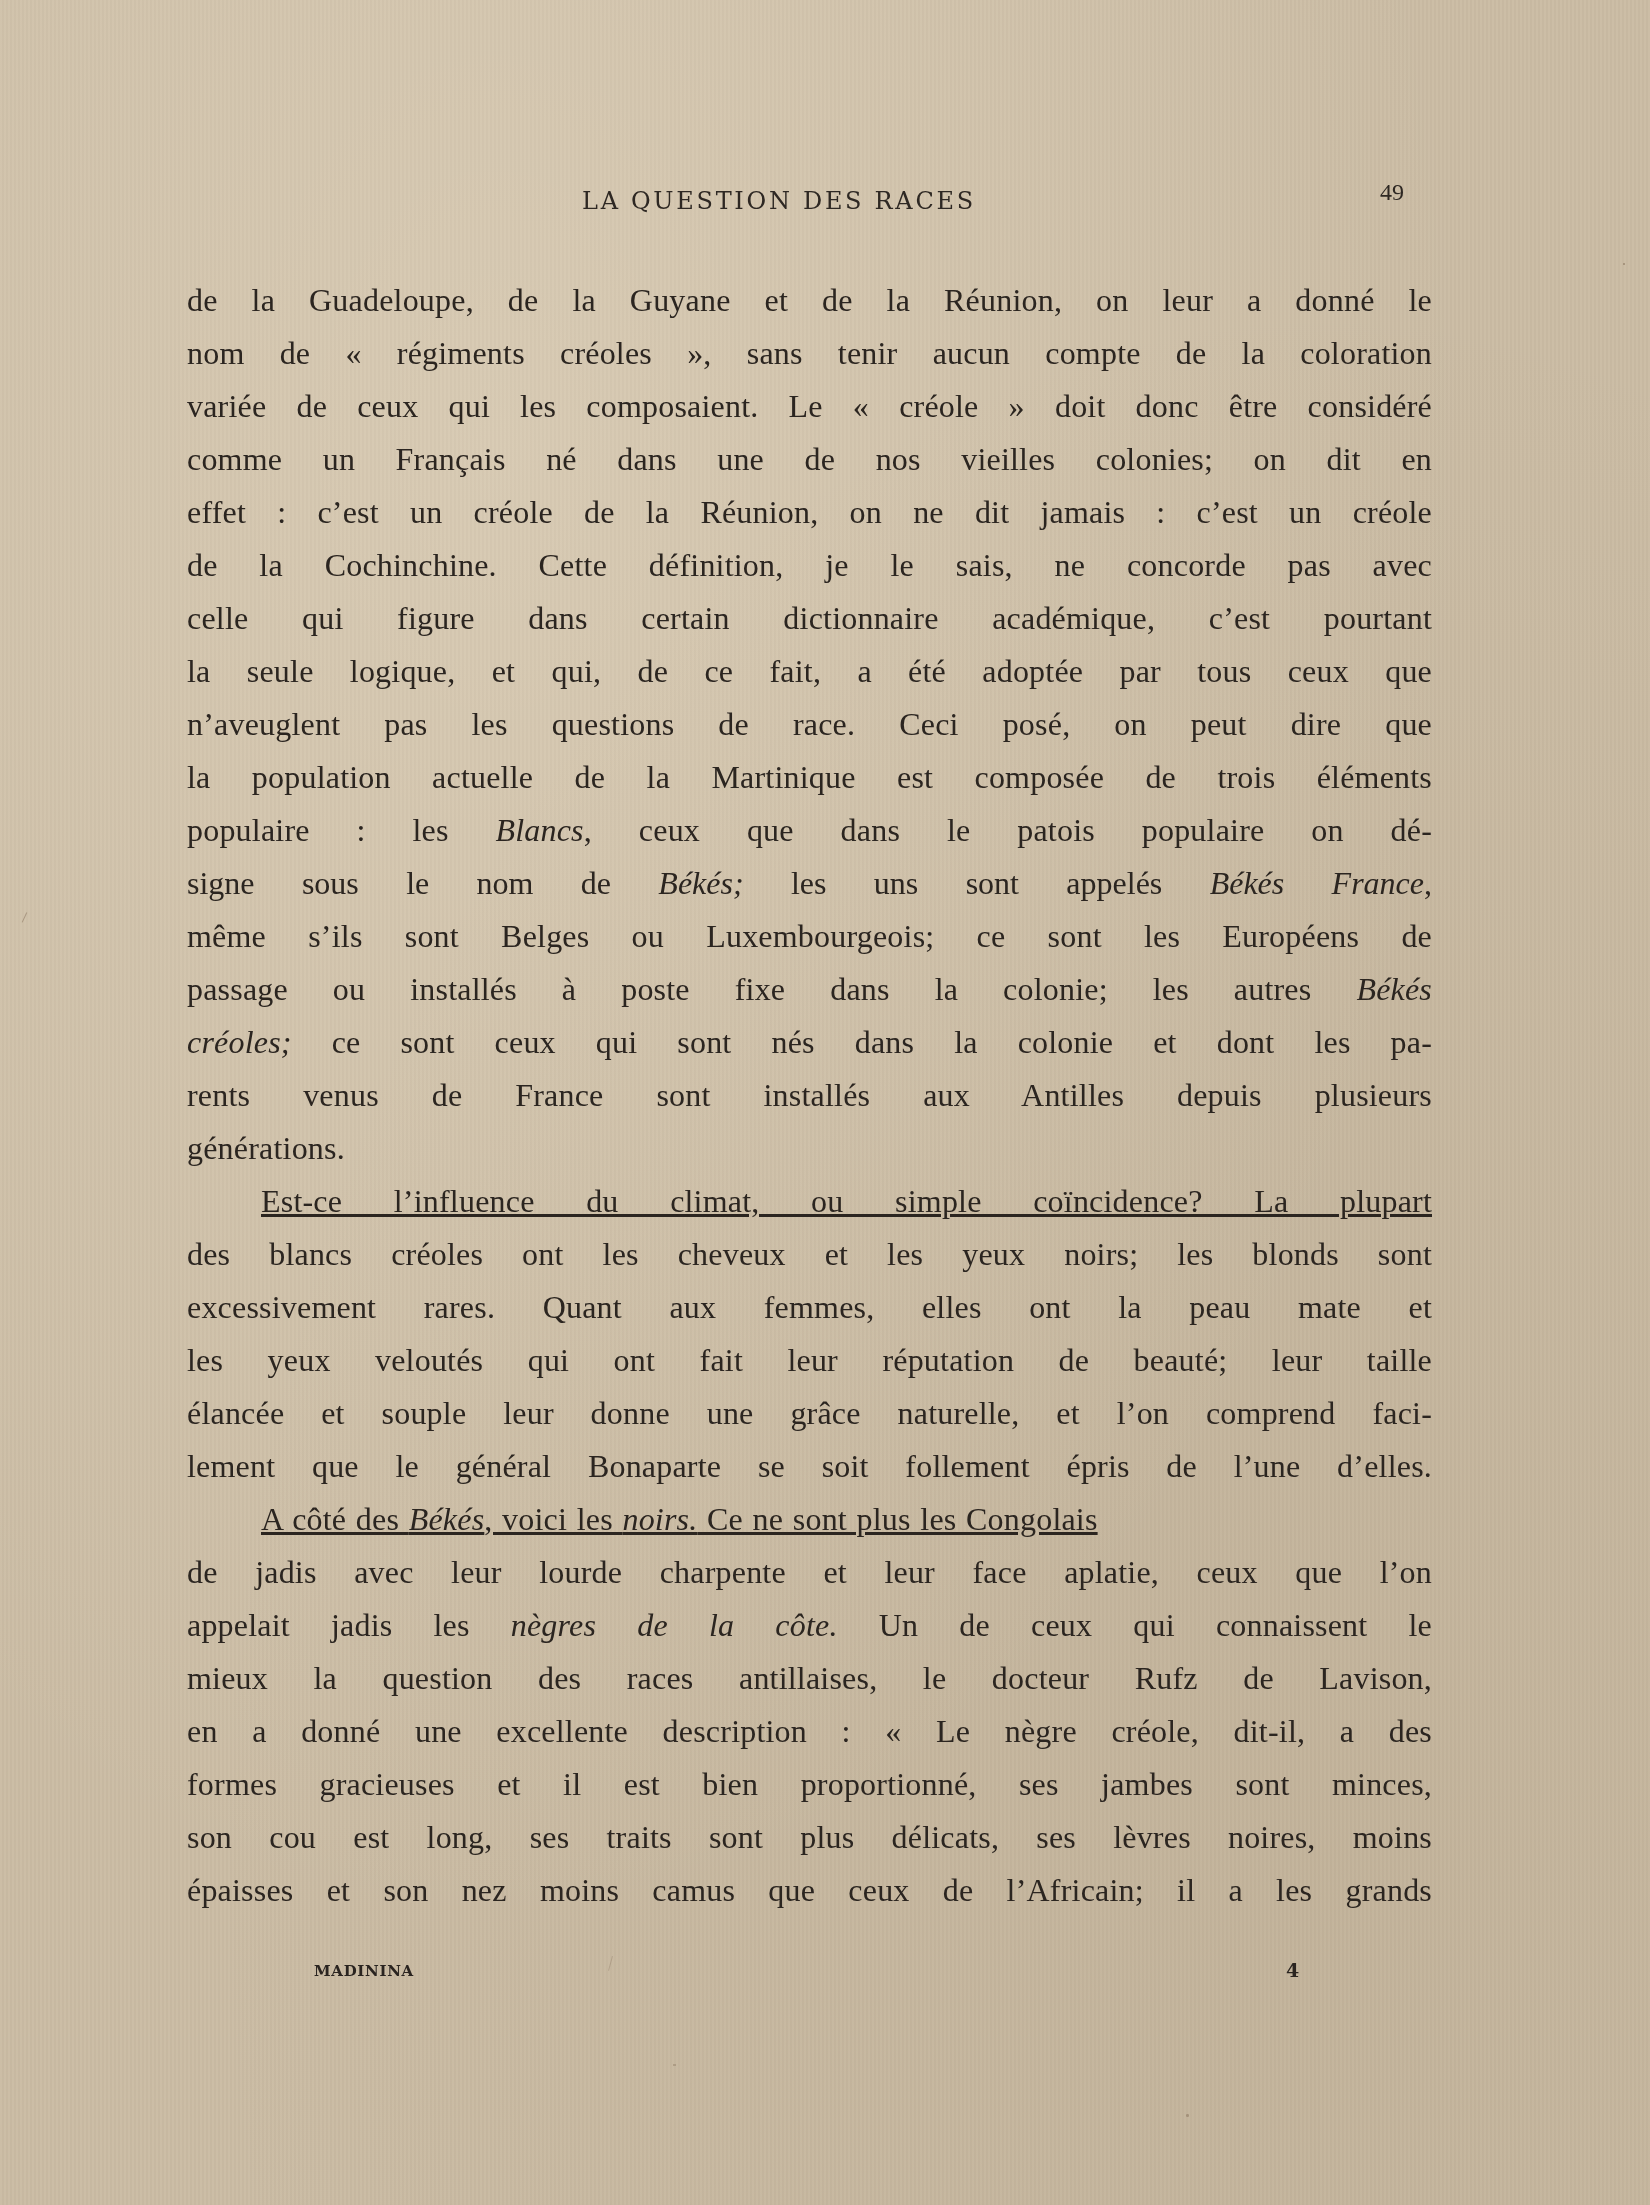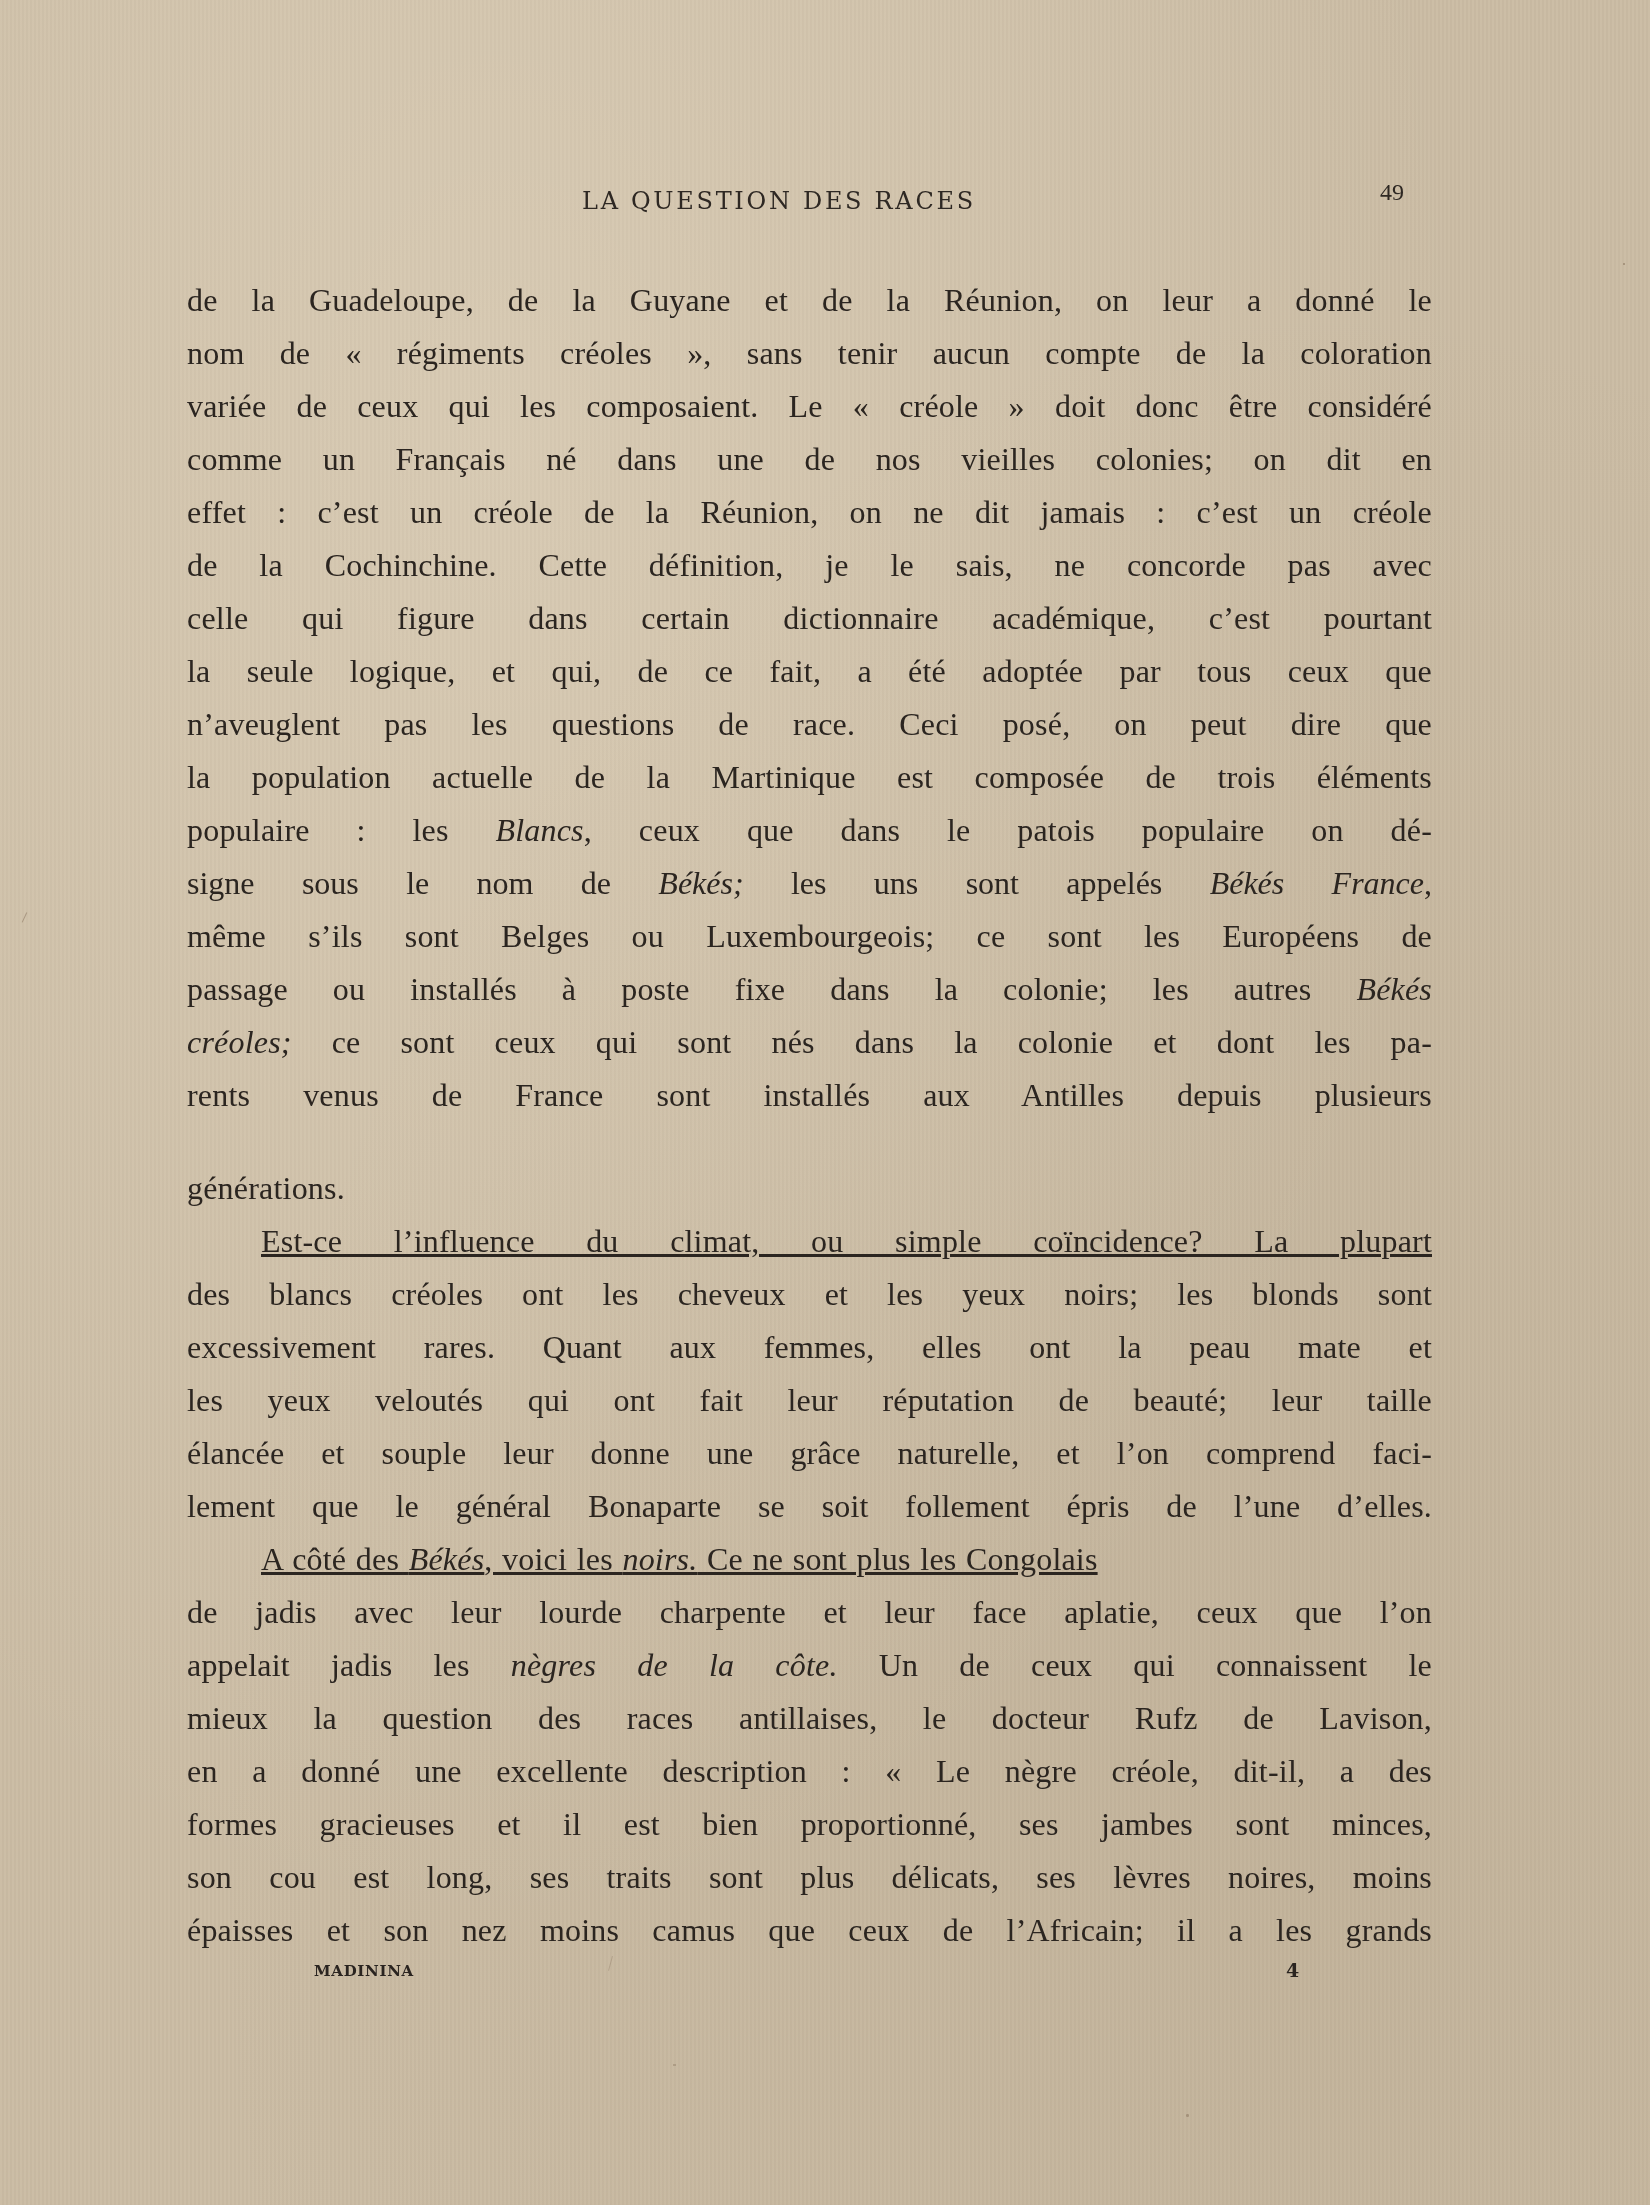--- a/index.html
+++ b/index.html
@@ -37,21 +37,21 @@
     height: 53px;
     font-size: 32px;
     line-height: 53px;
     text-align: justify;
     text-align-last: justify;
     white-space: nowrap;
     font-family: "Liberation Serif", serif;
     letter-spacing: 0.2px;
     word-spacing: 1.4px;
   }
-  .line.last { text-align-last: left; margin-top: 40px; }
+  .line.last { text-align-last: left; }
   .line.indent { padding-left: 74px; text-decoration: underline; }
   .line i { font-style: italic; }
   .footer {
     position: absolute; top: 1962px; left: 0; width: 1650px; height: 27px; padding-left: 11px;
   }
   .signature {
     position: absolute; left: 314px; top: 0;
     font-size: 15px; font-weight: bold; letter-spacing: 0.7px; color: #2a2420;
     font-family: "DejaVu Serif", serif;
   }

